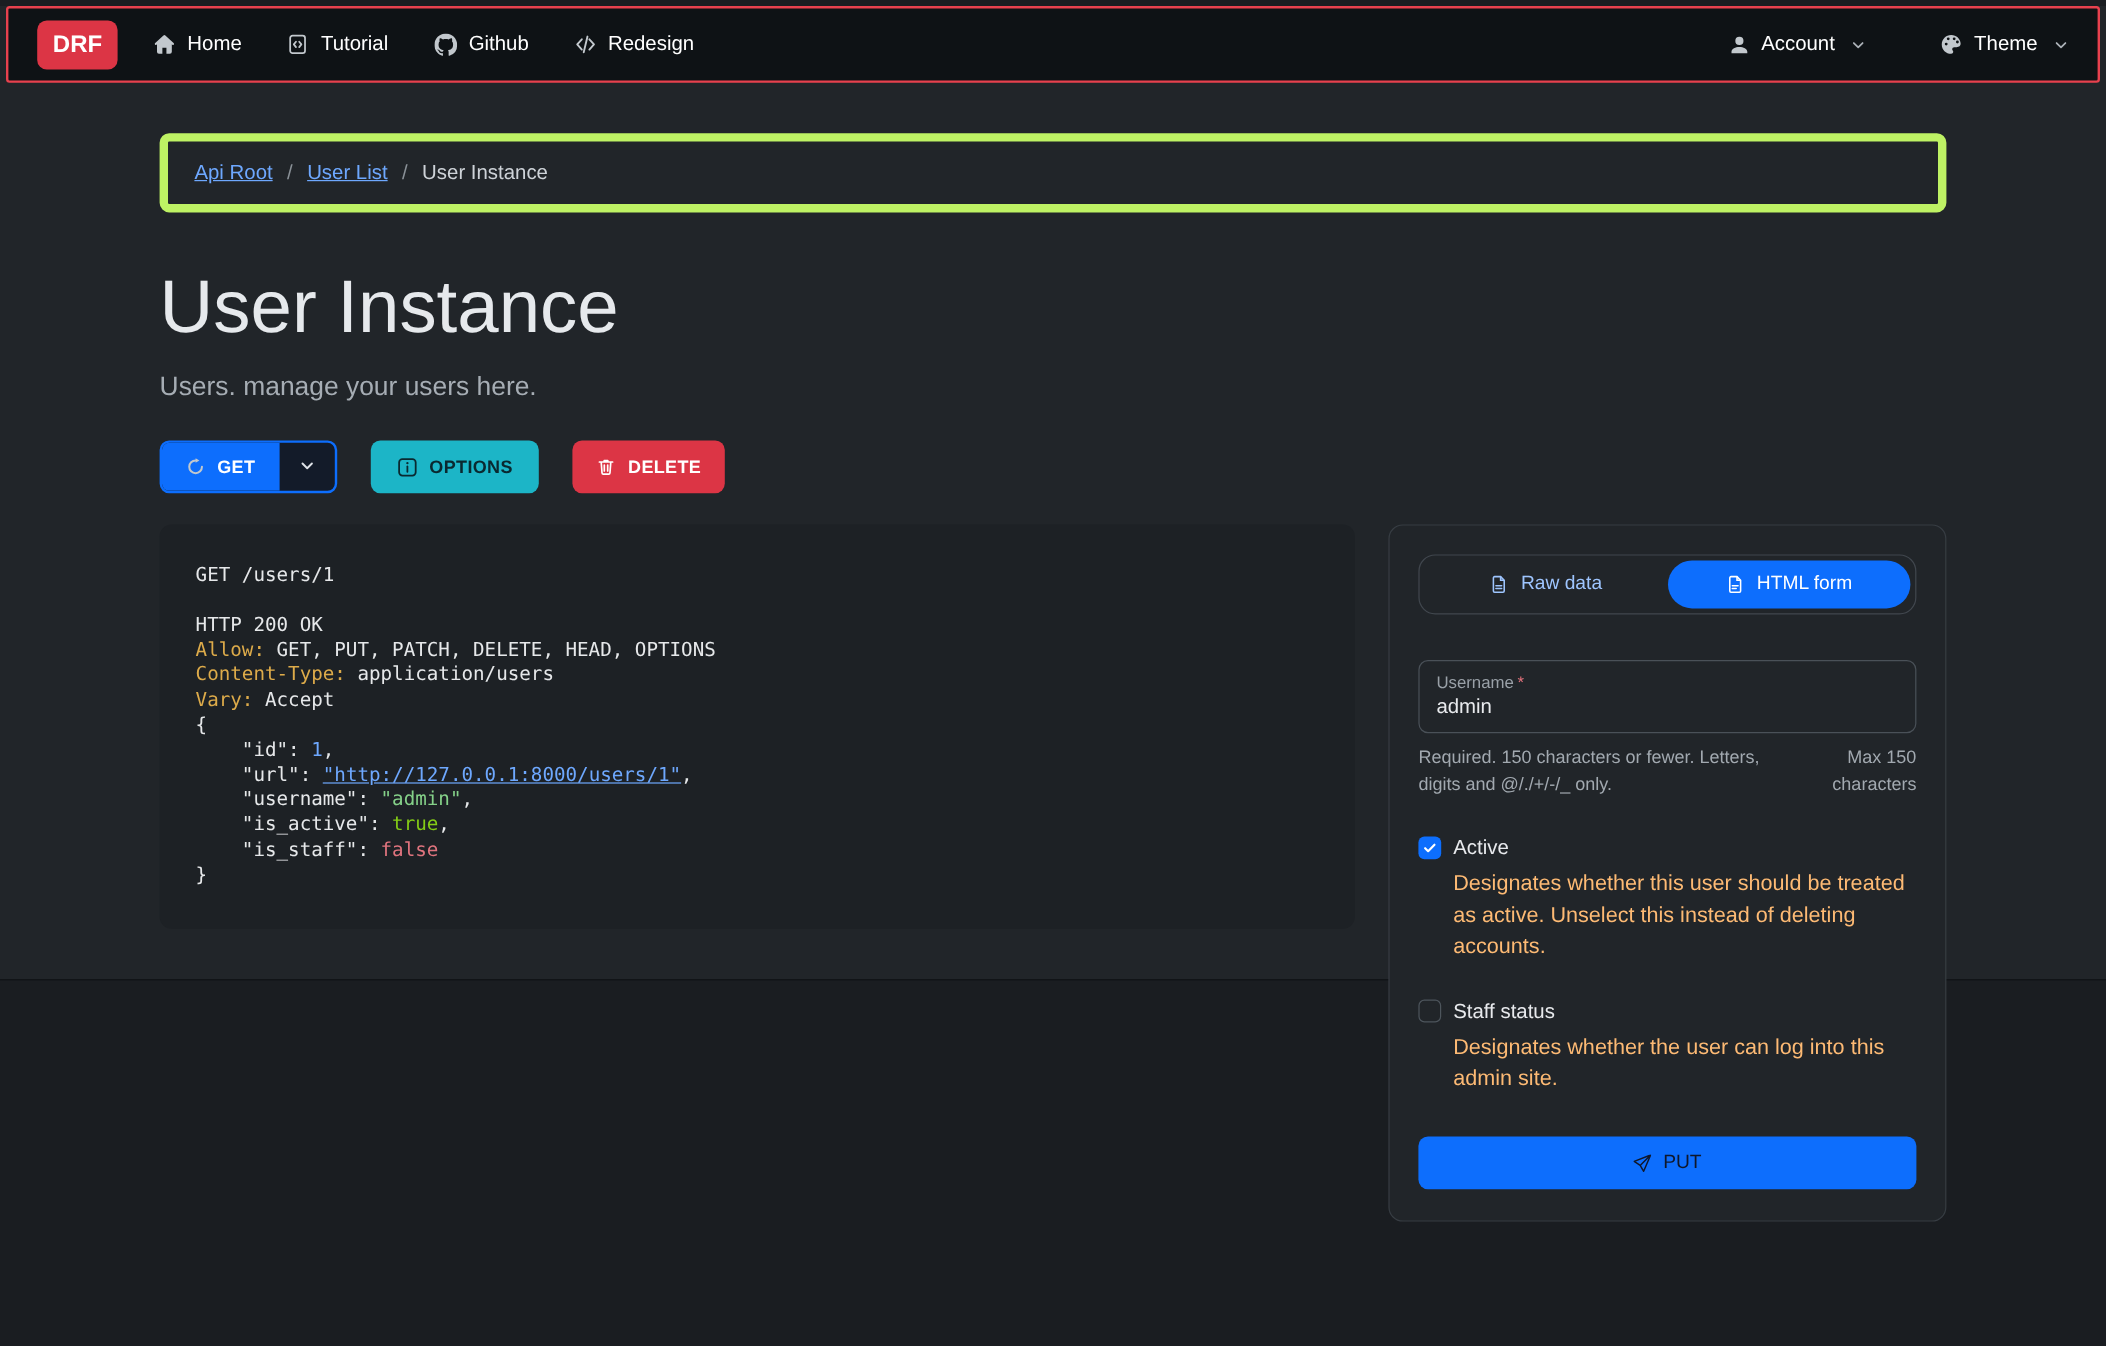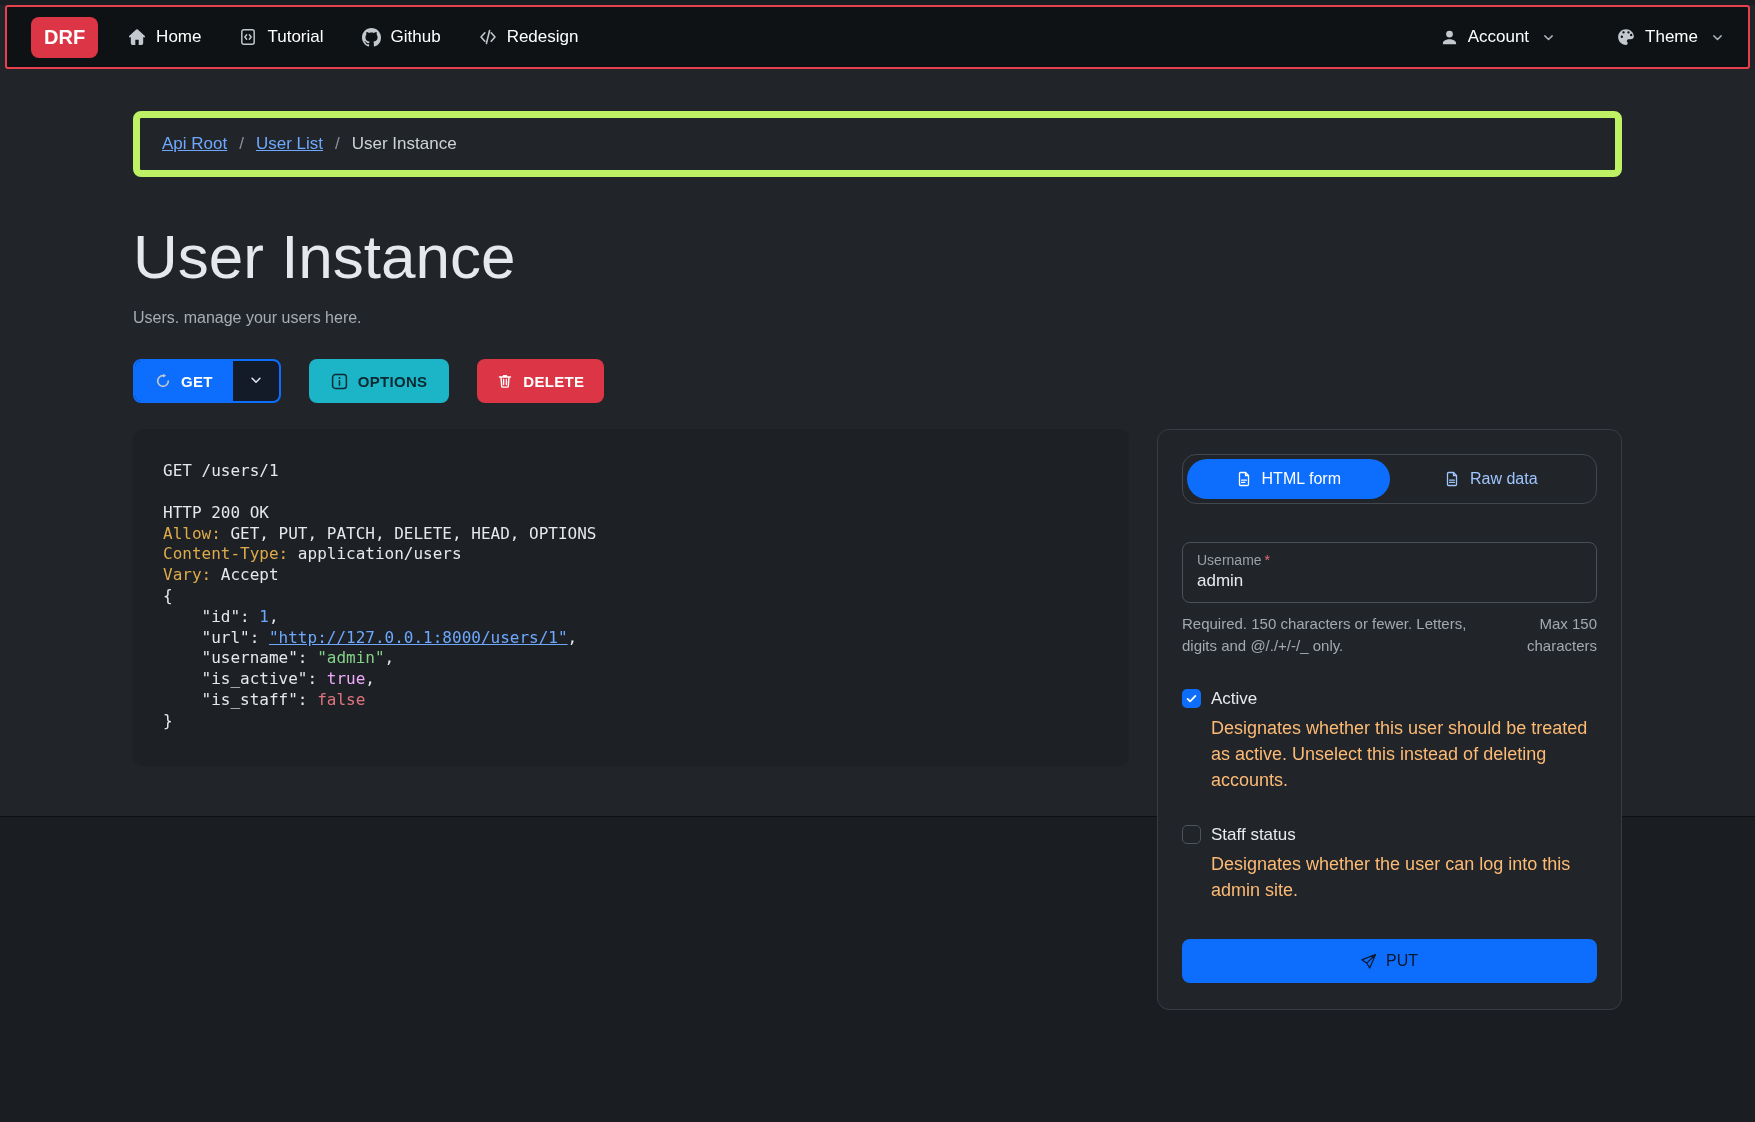--- a/index.html
+++ b/index.html
@@ -33,21 +33,21 @@
   
   .container{ width:1489px; margin:0 auto; }
 
   .breadcrumb{ margin-top:42px; border:7px solid #bef264; border-radius:8px; height:66px;
     display:flex; align-items:center; padding:0 22px; font-size:17px; gap:12px; }
   .crumb-link{ color:var(--link); text-decoration:underline; cursor:pointer; }
   .crumb-sep{ color:#8a9197; }
   .crumb-current{ color:#ced3d8; }
 
   .page-title{ margin:46px 0 0; font-size:62px; font-weight:300; color:#e6e9ec; line-height:1.1; }
-  .page-subtitle{ margin-top:18px; font-size:16px; color:#a6adb4; }
+  .page-subtitle{ margin-top:18px; font-size:22px; color:#a6adb4; }
 
   
   .actions{ display:flex; gap:28px; margin-top:32px; align-items:center; }
   .btn{ height:44px; display:inline-flex; align-items:center; gap:10px; border:none;
     border-radius:8px; font-weight:600; font-size:15px; cursor:pointer;
     font-family:inherit; letter-spacing:.3px; }
   .get-group{ display:inline-flex; height:44px; border-radius:8px; overflow:hidden;
     border:2px solid var(--primary); background:#131b29; }
   .btn-get{ background:var(--primary); color:#fff; border:none; height:100%;
     display:inline-flex; align-items:center; gap:10px; padding:0 20px;
@@ -58,21 +58,21 @@
   .btn-delete{ background:var(--danger); color:#fff; padding:10px 20px; }
 
   
   .content-row{ display:flex; gap:28px; margin-top:26px; align-items:flex-start; }
 
   .code-card{ flex:0 0 996px; background:#1d2125; border-radius:10px; padding:32px 30px 34px; }
   .code{ margin:0; font-family:"DejaVu Sans Mono", monospace; font-size:16px;
     line-height:1.3; color:#e6e8ea; white-space:pre; }
   .tok-hdr{ color:#ddab4a; }
   .tok-num{ color:#6ea8fe; }
-  .tok-true{ color:#f0abfc; }
+  .tok-true{ color:#84cc16; }
   .tok-false{ color:#e0747e; }
   .tok-str{ color:#85d189; }
   .tok-link{ color:var(--link); text-decoration:underline; cursor:pointer; }
 
   
   .form-card{ flex:0 0 465px; background:#212529; border:1px solid #373d43;
     border-radius:12px; padding:24px 24px 26px; position:relative; z-index:1; }
   .form-tabs{ display:flex; border:1px solid #41474e; border-radius:14px; padding:4px; }
   .tab{ flex:1; height:40px; display:flex; align-items:center; justify-content:center;
     gap:10px; border-radius:20px; font-size:16px; cursor:pointer; }
@@ -244,39 +244,39 @@
 <span>    "url": </span><span class="tok-link">"http://127.0.0.1:8000/users/1"</span><span>,</span>
 <span>    "username": </span><span class="tok-str">"admin"</span><span>,</span>
 <span>    "is_active": </span><span class="tok-true">true</span><span>,</span>
 <span>    "is_staff": </span><span class="tok-false">false</span>
 <span>}</span></pre>
       </div>
 
       <div class="form-card">
 
         <div class="form-tabs">
+          <div class="tab inactive">
+            <span style="display:inline-flex;">
+              <svg viewBox="0 0 16 16" width="16" height="16" fill="none" stroke="currentColor" stroke-width="1.3">
+                  <path d="M9.5 1.5h-5a1 1 0 0 0-1 1v11a1 1 0 0 0 1 1h7a1 1 0 0 0 1-1V4.5z"></path>
+                  <path d="M9.5 1.5V4.5h3"></path>
+                  <path d="M5.6 9.2h4.8M5.6 11.4h4.8" stroke-linecap="round"></path>
+                </svg>
+            </span>
+            <span>Raw data</span>
+          </div>
           <div class="tab active">
             <span style="display:inline-flex;">
               <svg viewBox="0 0 16 16" width="16" height="16" fill="none" stroke="currentColor" stroke-width="1.3">
                   <path d="M9.5 1.5h-5a1 1 0 0 0-1 1v11a1 1 0 0 0 1 1h7a1 1 0 0 0 1-1V4.5z"></path>
                   <path d="M9.5 1.5V4.5h3"></path>
                   <path d="M5.6 9.2h4.8M5.6 11.4h3.2" stroke-linecap="round"></path>
                 </svg>
             </span>
             <span>HTML form</span>
-          </div>
-          <div class="tab inactive">
-            <span style="display:inline-flex;">
-              <svg viewBox="0 0 16 16" width="16" height="16" fill="none" stroke="currentColor" stroke-width="1.3">
-                  <path d="M9.5 1.5h-5a1 1 0 0 0-1 1v11a1 1 0 0 0 1 1h7a1 1 0 0 0 1-1V4.5z"></path>
-                  <path d="M9.5 1.5V4.5h3"></path>
-                  <path d="M5.6 9.2h4.8M5.6 11.4h4.8" stroke-linecap="round"></path>
-                </svg>
-            </span>
-            <span>Raw data</span>
           </div>
         </div>
 
         <div class="field">
           <div class="field-label">
             <span>Username</span>
             <span class="req">*</span>
           </div>
           <input class="field-input" type="text" value="admin" style="">
         </div>

